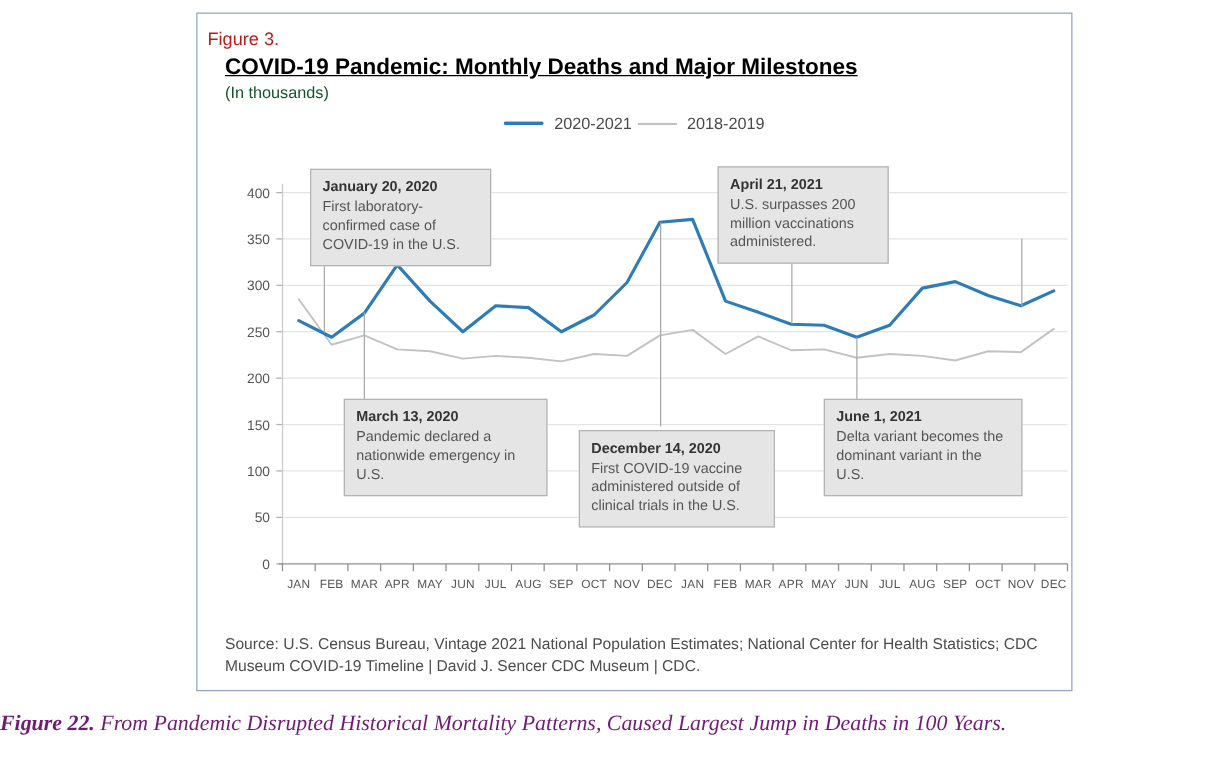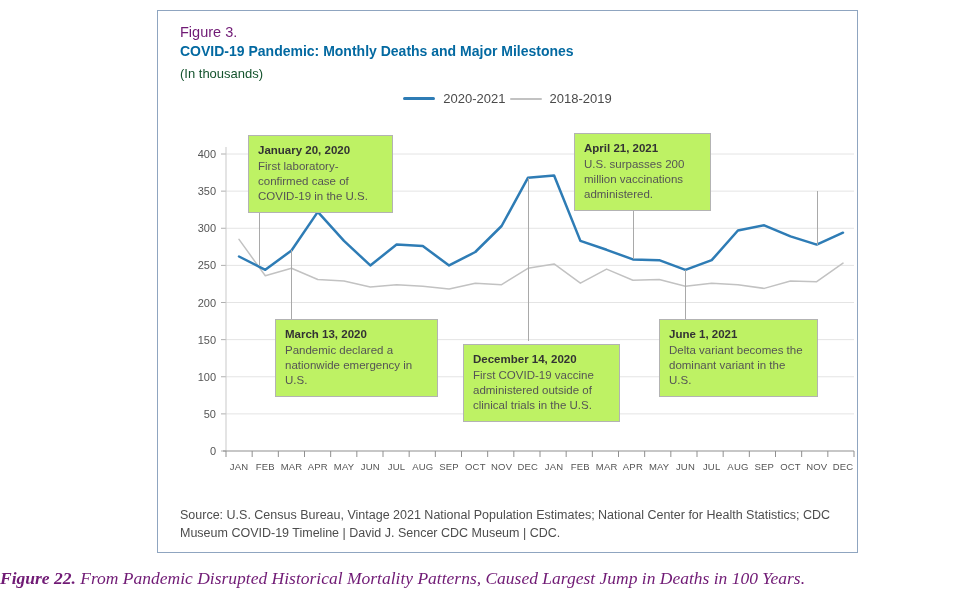--- a/index.html
+++ b/index.html
@@ -3,22 +3,22 @@
 <meta charset="utf-8">
 <style>
   * { margin:0; padding:0; box-sizing:border-box; }
   body { background:#fff; font-family:"Liberation Sans", sans-serif; }
   .page { position:relative; width:978px; height:611px; background:#fff; overflow:hidden; }
 
   .figure-box {
     position:absolute; left:157px; top:10px; width:701px; height:543px;
     background:#fff; border:1.5px solid #8fa5c0;
   }
-  .fig-label   { position:absolute; left:22px; top:13px;  font-size:14.5px; color:#701a75; }
-  .fig-title   { position:absolute; left:22px; top:32px;  font-size:14px; font-weight:bold; color:#0369a1; }
+  .fig-label   { position:absolute; left:8px; top:13px;  font-size:14.5px; color:#b91c1c; }
+  .fig-title   { position:absolute; left:22px; top:32px;  font-size:18px; font-weight:bold; color:#000000;text-decoration:underline; }
   .fig-subtitle{ position:absolute; left:22px; top:55px;  font-size:13px;   color:#14532d; }
 
   .legend { position:absolute; left:0; top:80px; width:100%; display:flex; justify-content:center; gap:4px; align-items:center; }
   .legend-item { display:flex; align-items:center; gap:8px; }
   .legend-swatch { width:32px; height:0; border-radius:2px; }
   .legend-swatch.s0 { border-top:3px solid; }
   .legend-swatch.s1 { border-top:2px solid; }
   .legend-label { font-size:13px; color:#4a4a4a; }
 
   .chart-svg { position:absolute; left:0; top:0; width:701px; height:543px; }
@@ -27,21 +27,21 @@
 
   .connector { position:absolute; width:1px; background:#a9a9a9; }
   .k1 { left:101px; top:170px; height:85px; }
   .k2 { left:133px; top:239px; height:91px; }
   .k3 { left:370px; top:167px; height:163px; }
   .k4 { left:475px; top:170px; height:78px; }
   .k5 { left:527px; top:259px; height:71px; }
   .k6 { left:659px; top:180px; height:54px; }
 
   .callout {
-    position:absolute; background:#bef264; border:1px solid #b3b3b3;
+    position:absolute; background:#e5e5e5; border:1px solid #b3b3b3;
     padding:7px 9px 8px 9px; font-size:11.5px; line-height:1.3; color:#555;
   }
   .callout-date { font-weight:bold; color:#333; margin-bottom:1px; }
   .c-jan { left:90px;  top:124px; width:145px; }
   .c-apr { left:416px; top:122px; width:137px; }
   .c-nov { left:571px; top:122px; width:129px; }
   .c-mar { left:117px; top:308px; width:163px; }
   .c-dec { left:305px; top:308px; width:157px;margin-top:25px; }
   .c-jun { left:501px; top:308px; width:159px; }
 

